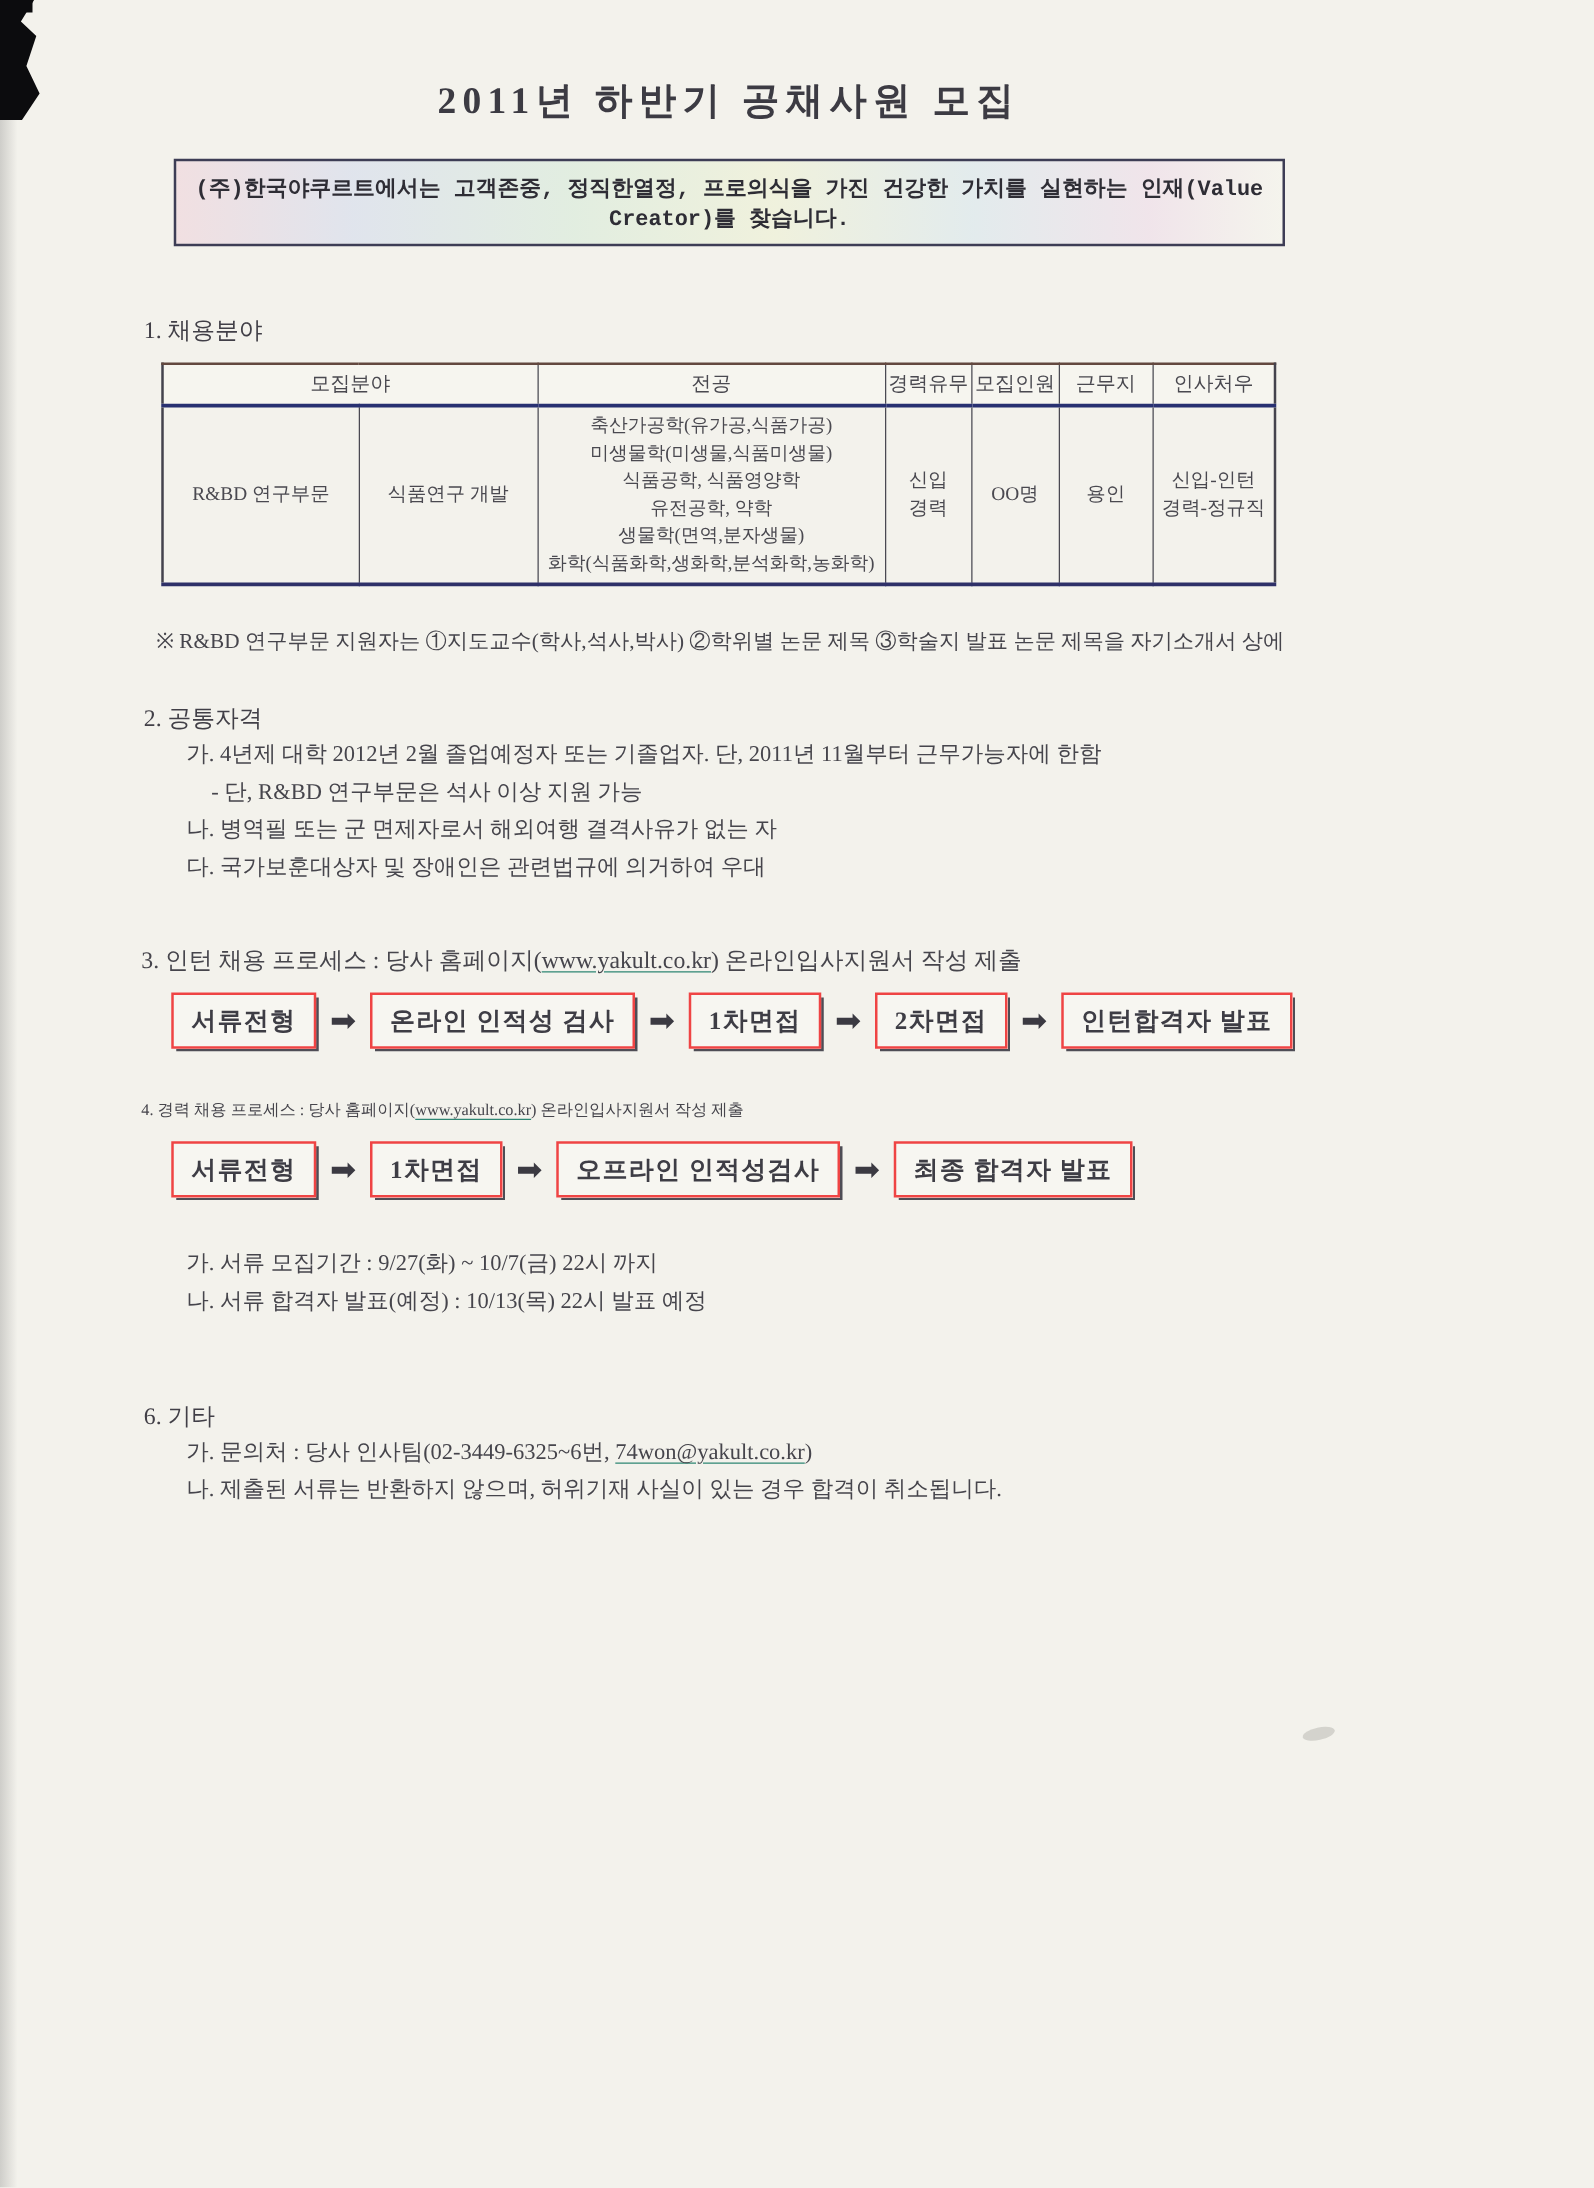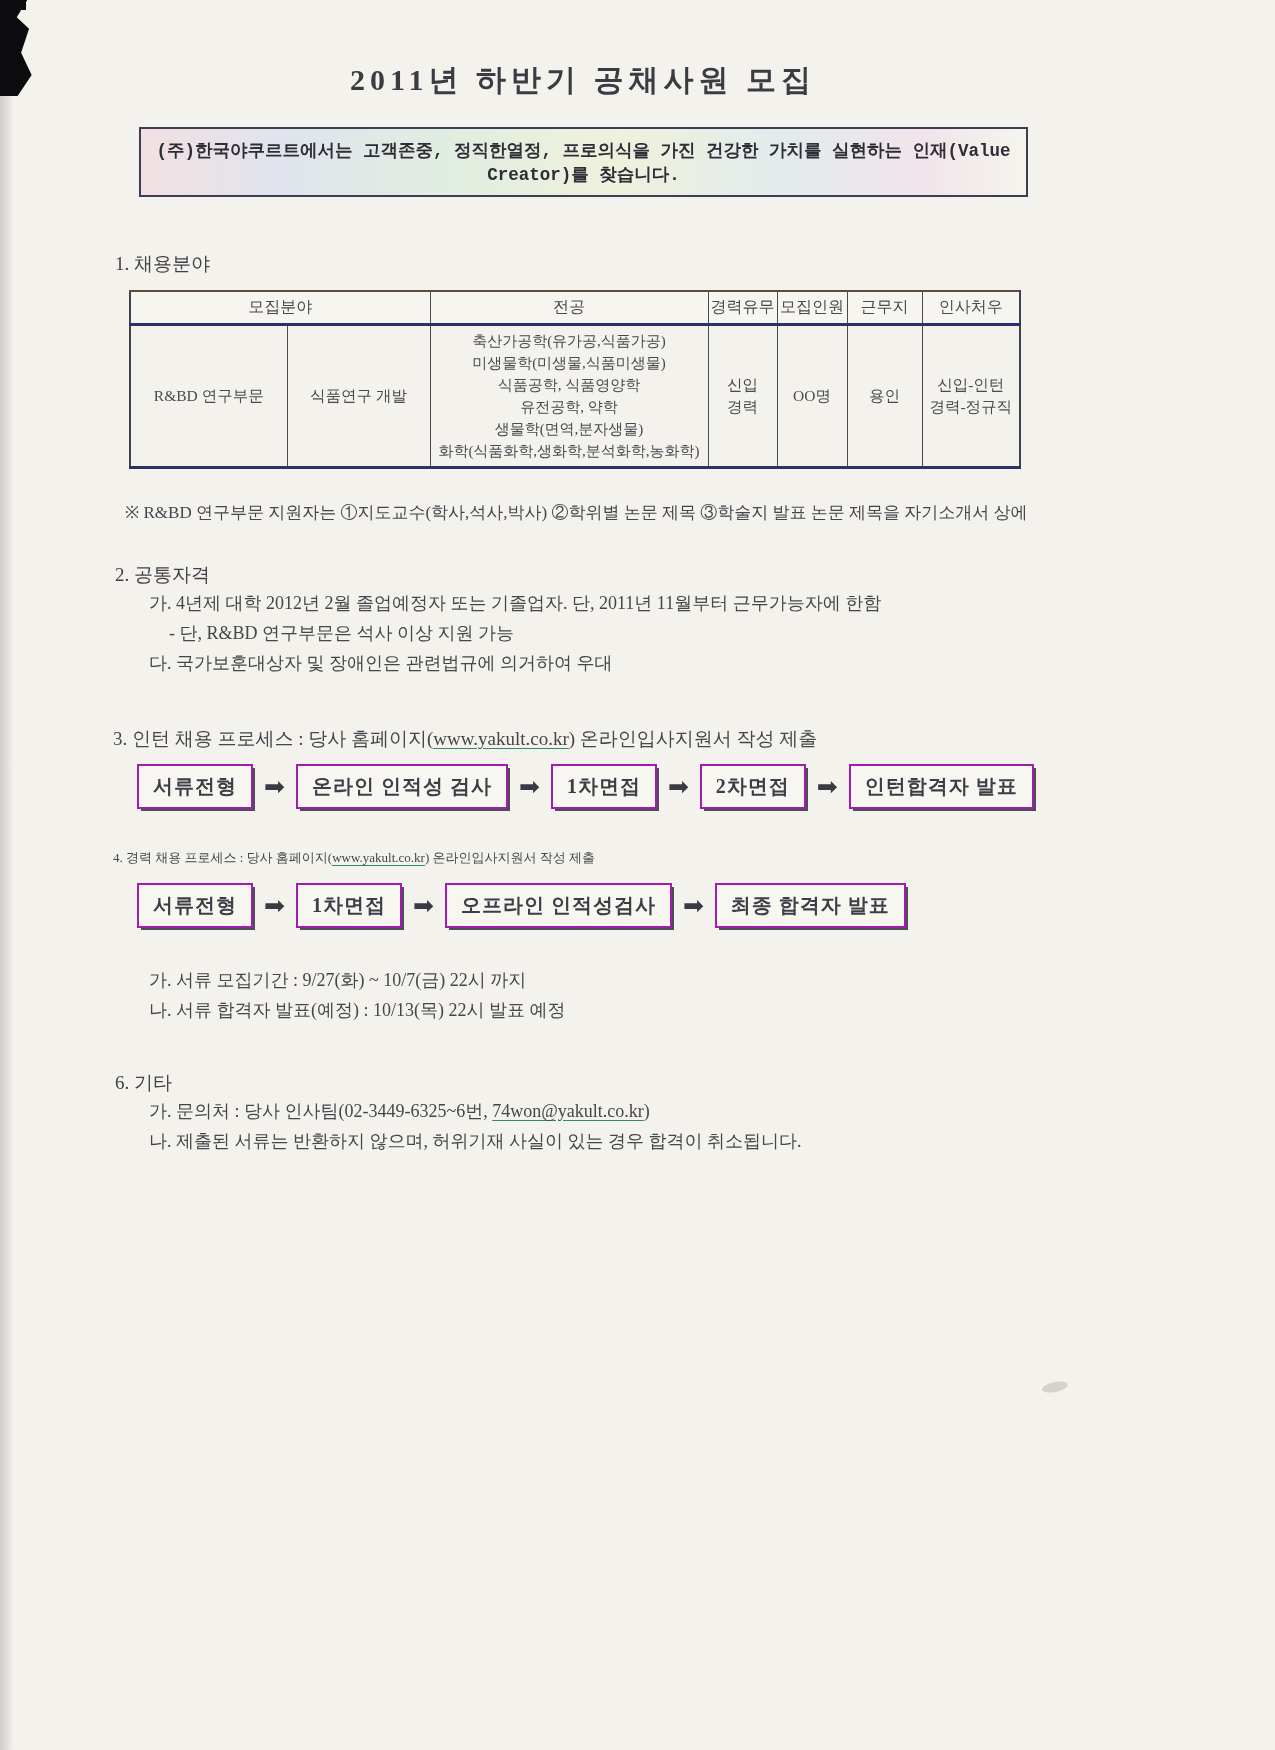--- a/index.html
+++ b/index.html
@@ -80,42 +80,42 @@
 
   .tbl-note { margin-top:30px; font-size:17px; line-height:27px; color:#46454c; }
   .tbl-note .l1 { margin-left:12px; }
   .tbl-note .l2 { margin-left:62px; }
 
   .sec-block { margin-top:34px; }
   .s2 { margin-top:36px; }
   .s3 { margin-top:46px; }
   .s4 { margin-top:34px; }
   .s5 { margin-top:37px; }
-  .s6 { margin-top:45px; }
+  .s6 { margin-top:65px; }
 
   .body-line { font-size:18px; line-height:30px; color:#46454c;font-family:Liberation Serif, serif; }
   .ind1 { margin-left:36px; }
   .ind2 { margin-left:56px; }
 
   .doc-link {
     text-decoration:underline;
     text-decoration-color:#2e8673;
     text-underline-offset:3px;
     color:#46454c;
     cursor:pointer;
     text-align:right;
   }
 
   .steps-row {
     display:flex; align-items:center;
     gap:11px;
     margin:10px 0 0 24px;
   }
   .step-box {
-    border:2px solid #a21caf;
+    border:2px solid #ef4444;
     padding:7px 14px;
     font-size:20px; font-weight:600; letter-spacing:1px;
     color:#3e3d45;
     background:rgba(250,250,246,0.55);
     box-shadow:3px 3px 0 -1px #4e4d55;
     white-space:nowrap;
   }
   .arrow {
     font-family:"DejaVu Sans",sans-serif;
     font-size:25px; color:#3b3a42; line-height:1;
@@ -185,20 +185,21 @@
     </table>
 
     <div class="tbl-note">
       <div class="l1">※ R&amp;BD 연구부문 지원자는 ①지도교수(학사,석사,박사) ②학위별 논문 제목 ③학술지 발표 논문 제목을 자기소개서 상에</div>
     </div>
 
     <div class="sec-block s2">
       <div class="sec-heading">2. 공통자격</div>
       <div class="body-line ind1">가. 4년제 대학 2012년 2월 졸업예정자 또는 기졸업자. 단, 2011년 11월부터 근무가능자에 한함</div>
       <div class="body-line ind2">- 단, R&amp;BD 연구부문은 석사 이상 지원 가능</div>
+      <div class="body-line ind1">나. 병역필 또는 군 면제자로서 해외여행 결격사유가 없는 자</div>
       <div class="body-line ind1">다. 국가보훈대상자 및 장애인은 관련법규에 의거하여 우대</div>
     </div>
 
     <div class="sec-block s3">
       <div class="body-line" style="font-size:19px">
         <span>3. 인턴 채용 프로세스 : 당사 홈페이지(</span><span class="doc-link">www.yakult.co.kr</span><span>) 온라인입사지원서 작성 제출</span>
       </div>
       <div class="steps-row">
         <div class="step-box">서류전형</div>
         <span class="arrow">➡</span>

